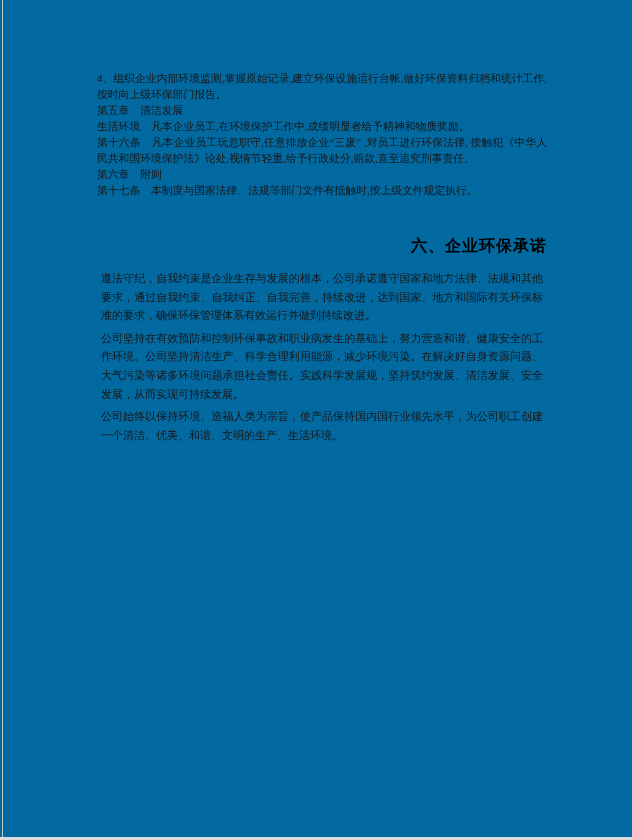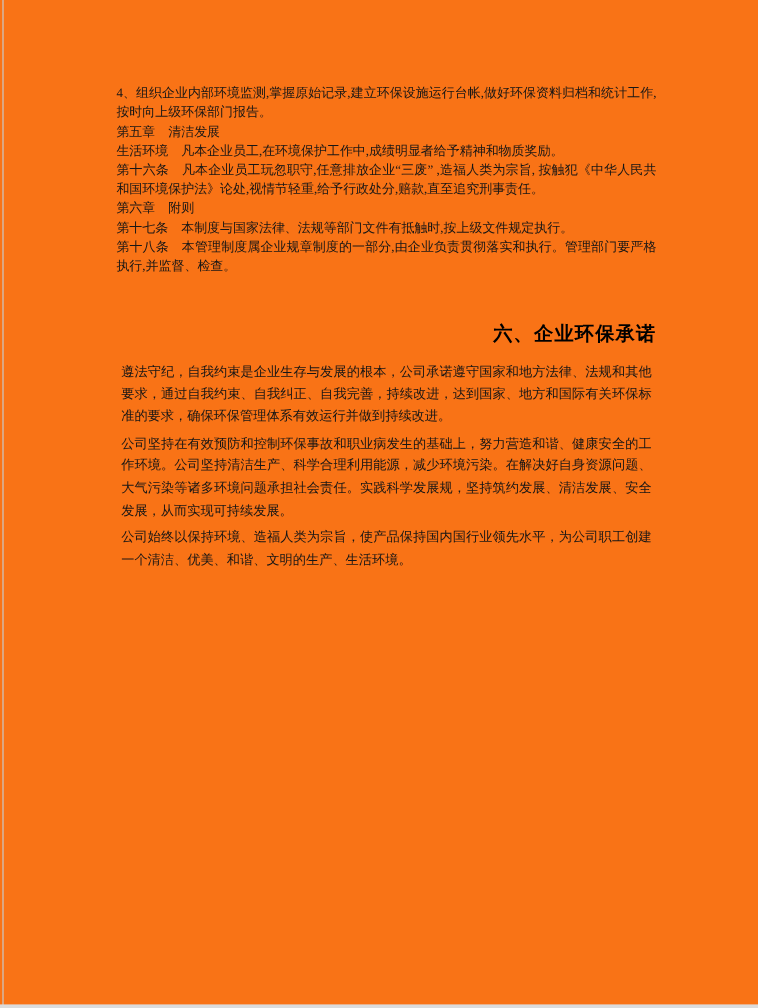--- a/index.html
+++ b/index.html
@@ -1,19 +1,19 @@
 <!DOCTYPE html>
 <html><head>
 <meta charset="utf-8">
 <style>
   html,body{margin:0;padding:0;background:#ffffff;}
   .page{
     position:relative;
     width:632px;height:840px;
-    background:#f97316;
+    background:#0369a1;
     overflow:hidden;
     font-family:"Liberation Serif","DejaVu Serif",serif;
   }
   .left-rule{
     position:absolute;left:2px;top:0;bottom:0;width:1px;
     background:#c9c9c9;
   }
   .bottom-rule{
     position:absolute;left:0;right:0;bottom:0;height:3px;
     background:#dcdcdc;
@@ -50,24 +50,23 @@
 
 <div class="page">
   <div class="left-rule"></div>
 
   <div class="content">
 
     <div class="statutes">
       <p>4、组织企业内部环境监测,掌握原始记录,建立环保设施运行台帐,做好环保资料归档和统计工作,按时向上级环保部门报告。</p>
       <p>第五章　清洁发展</p>
       <p>生活环境　凡本企业员工,在环境保护工作中,成绩明显者给予精神和物质奖励。</p>
-      <p>第十六条　凡本企业员工玩忽职守,任意排放企业“三废” ,造福人类为宗旨, 按触犯《中华人民共和国环境保护法》论处,视情节轻重,给予行政处分,赔款,直至追究刑事责任。</p>
+      <p>第十六条　凡本企业员工玩忽职守,任意排放企业“三废” ,对员工进行环保法律, 按触犯《中华人民共和国环境保护法》论处,视情节轻重,给予行政处分,赔款,直至追究刑事责任。</p>
       <p>第六章　附则</p>
       <p>第十七条　本制度与国家法律、法规等部门文件有抵触时,按上级文件规定执行。</p>
-      <p>第十八条　本管理制度属企业规章制度的一部分,由企业负责贯彻落实和执行。管理部门要严格执行,并监督、检查。</p>
     </div>
 
     <h1 class="section-title">六、企业环保承诺</h1>
 
     <div class="commitments">
       <p>遵法守纪，自我约束是企业生存与发展的根本，公司承诺遵守国家和地方法律、法规和其他要求，通过自我约束、自我纠正、自我完善，持续改进，达到国家、地方和国际有关环保标准的要求，确保环保管理体系有效运行并做到持续改进。</p>
       <p>公司坚持在有效预防和控制环保事故和职业病发生的基础上，努力营造和谐、健康安全的工作环境。公司坚持清洁生产、科学合理利用能源，减少环境污染。在解决好自身资源问题、大气污染等诸多环境问题承担社会责任。实践科学发展规，坚持筑约发展、清洁发展、安全发展，从而实现可持续发展。</p>
       <p>公司始终以保持环境、造福人类为宗旨，使产品保持国内国行业领先水平，为公司职工创建一个清洁、优美、和谐、文明的生产、生活环境。</p>
     </div>
 

